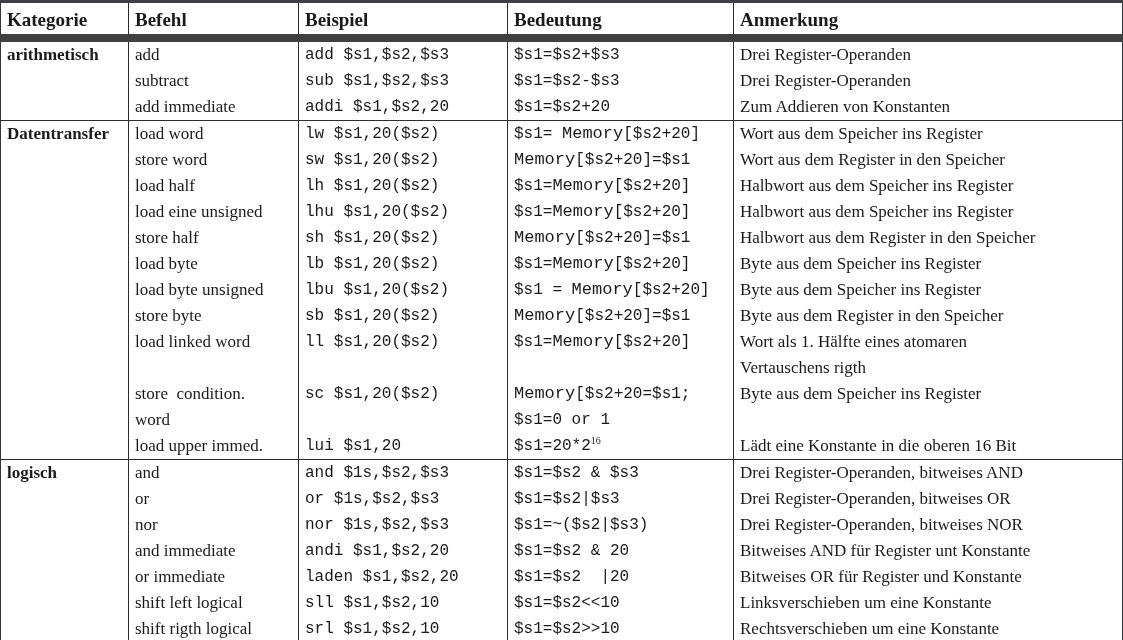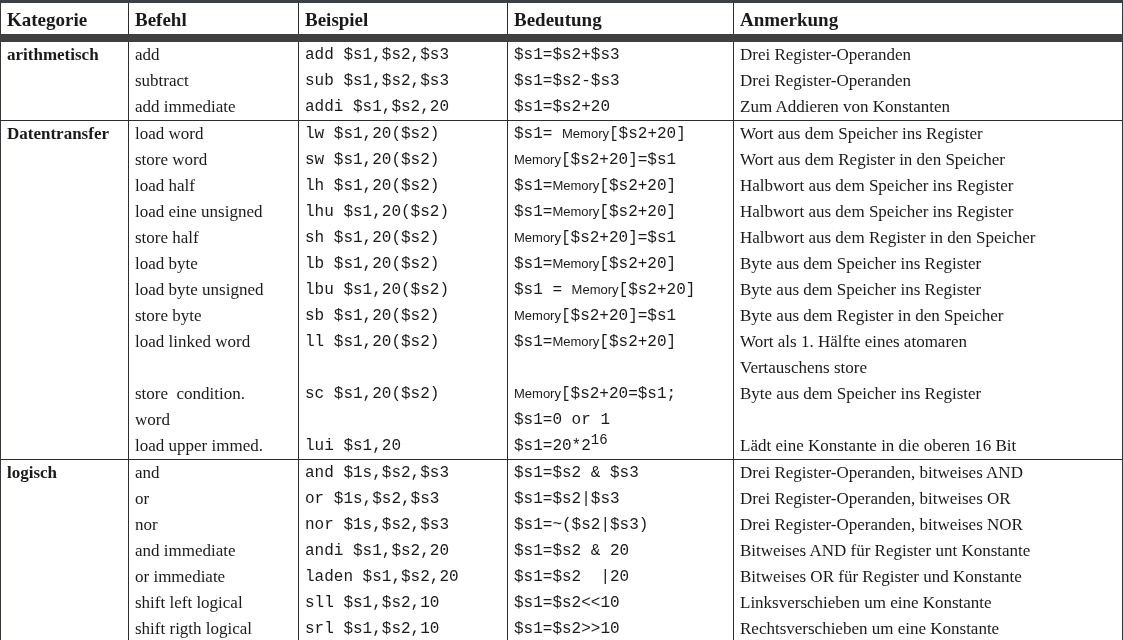--- a/index.html
+++ b/index.html
@@ -20,23 +20,23 @@
     text-align:left;font-weight:normal;
   }
   thead th{
     font-size:19px;font-weight:bold;height:29px;line-height:29px;
     padding-top:2px;border-bottom:8px solid #404040;
   }
   td{height:26px;line-height:26px;font-size:17px;}
   .v{border-left:1.5px solid #2c2c2c;}
   .sec-top{border-top:1.5px solid #2c2c2c;}
   .mono{font-family:"Liberation Mono","DejaVu Sans Mono",monospace;font-size:16px;margin-left:29px;}
-  .serif-inline{font-family:Liberation Sans, sans-serif;font-size:13px;}
+  .serif-inline{font-family:Liberation Mono, monospace;font-size:17px;}
   .c-kat{font-size:17px;font-weight:bold;}
-  sup{font-size:14px;line-height:0;vertical-align:super;}
+  sup{font-size:10px;line-height:0;vertical-align:super;font-family:Liberation Serif, serif;}
 </style>
 </head>
 <body>
 
 <table class="doc-table" id="instruction-table">
   <colgroup>
     <col style="width:128px">
     <col style="width:170px">
     <col style="width:209px">
     <col style="width:226px">
@@ -125,21 +125,21 @@
       <tr>
         <td class="c-befehl v">load linked word</td>
         <td class="c-beispiel v mono">ll $s1,20($s2)</td>
         <td class="c-bedeutung v mono">$s1=<span class="serif-inline">Memory</span>[$s2+20]</td>
         <td class="c-anmerkung v">Wort als 1. Hälfte eines atomaren</td>
       </tr>
       <tr>
         <td class="c-befehl v"></td>
         <td class="c-beispiel v mono"></td>
         <td class="c-bedeutung v mono"></td>
-        <td class="c-anmerkung v">Vertauschens store</td>
+        <td class="c-anmerkung v">Vertauschens rigth</td>
       </tr>
       <tr>
         <td class="c-befehl v">store  condition.</td>
         <td class="c-beispiel v mono">sc $s1,20($s2)</td>
         <td class="c-bedeutung v mono"><span class="serif-inline">Memory</span>[$s2+20=$s1;</td>
         <td class="c-anmerkung v">Byte aus dem Speicher ins Register</td>
       </tr>
       <tr>
         <td class="c-befehl v">word</td>
         <td class="c-beispiel v mono"></td>

